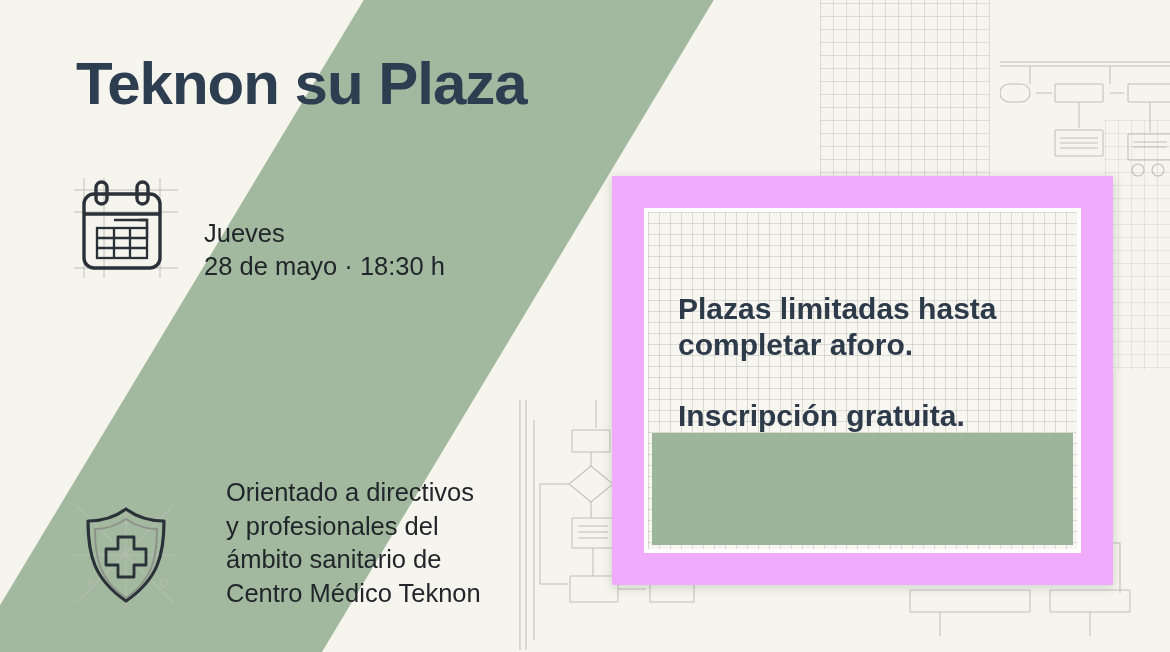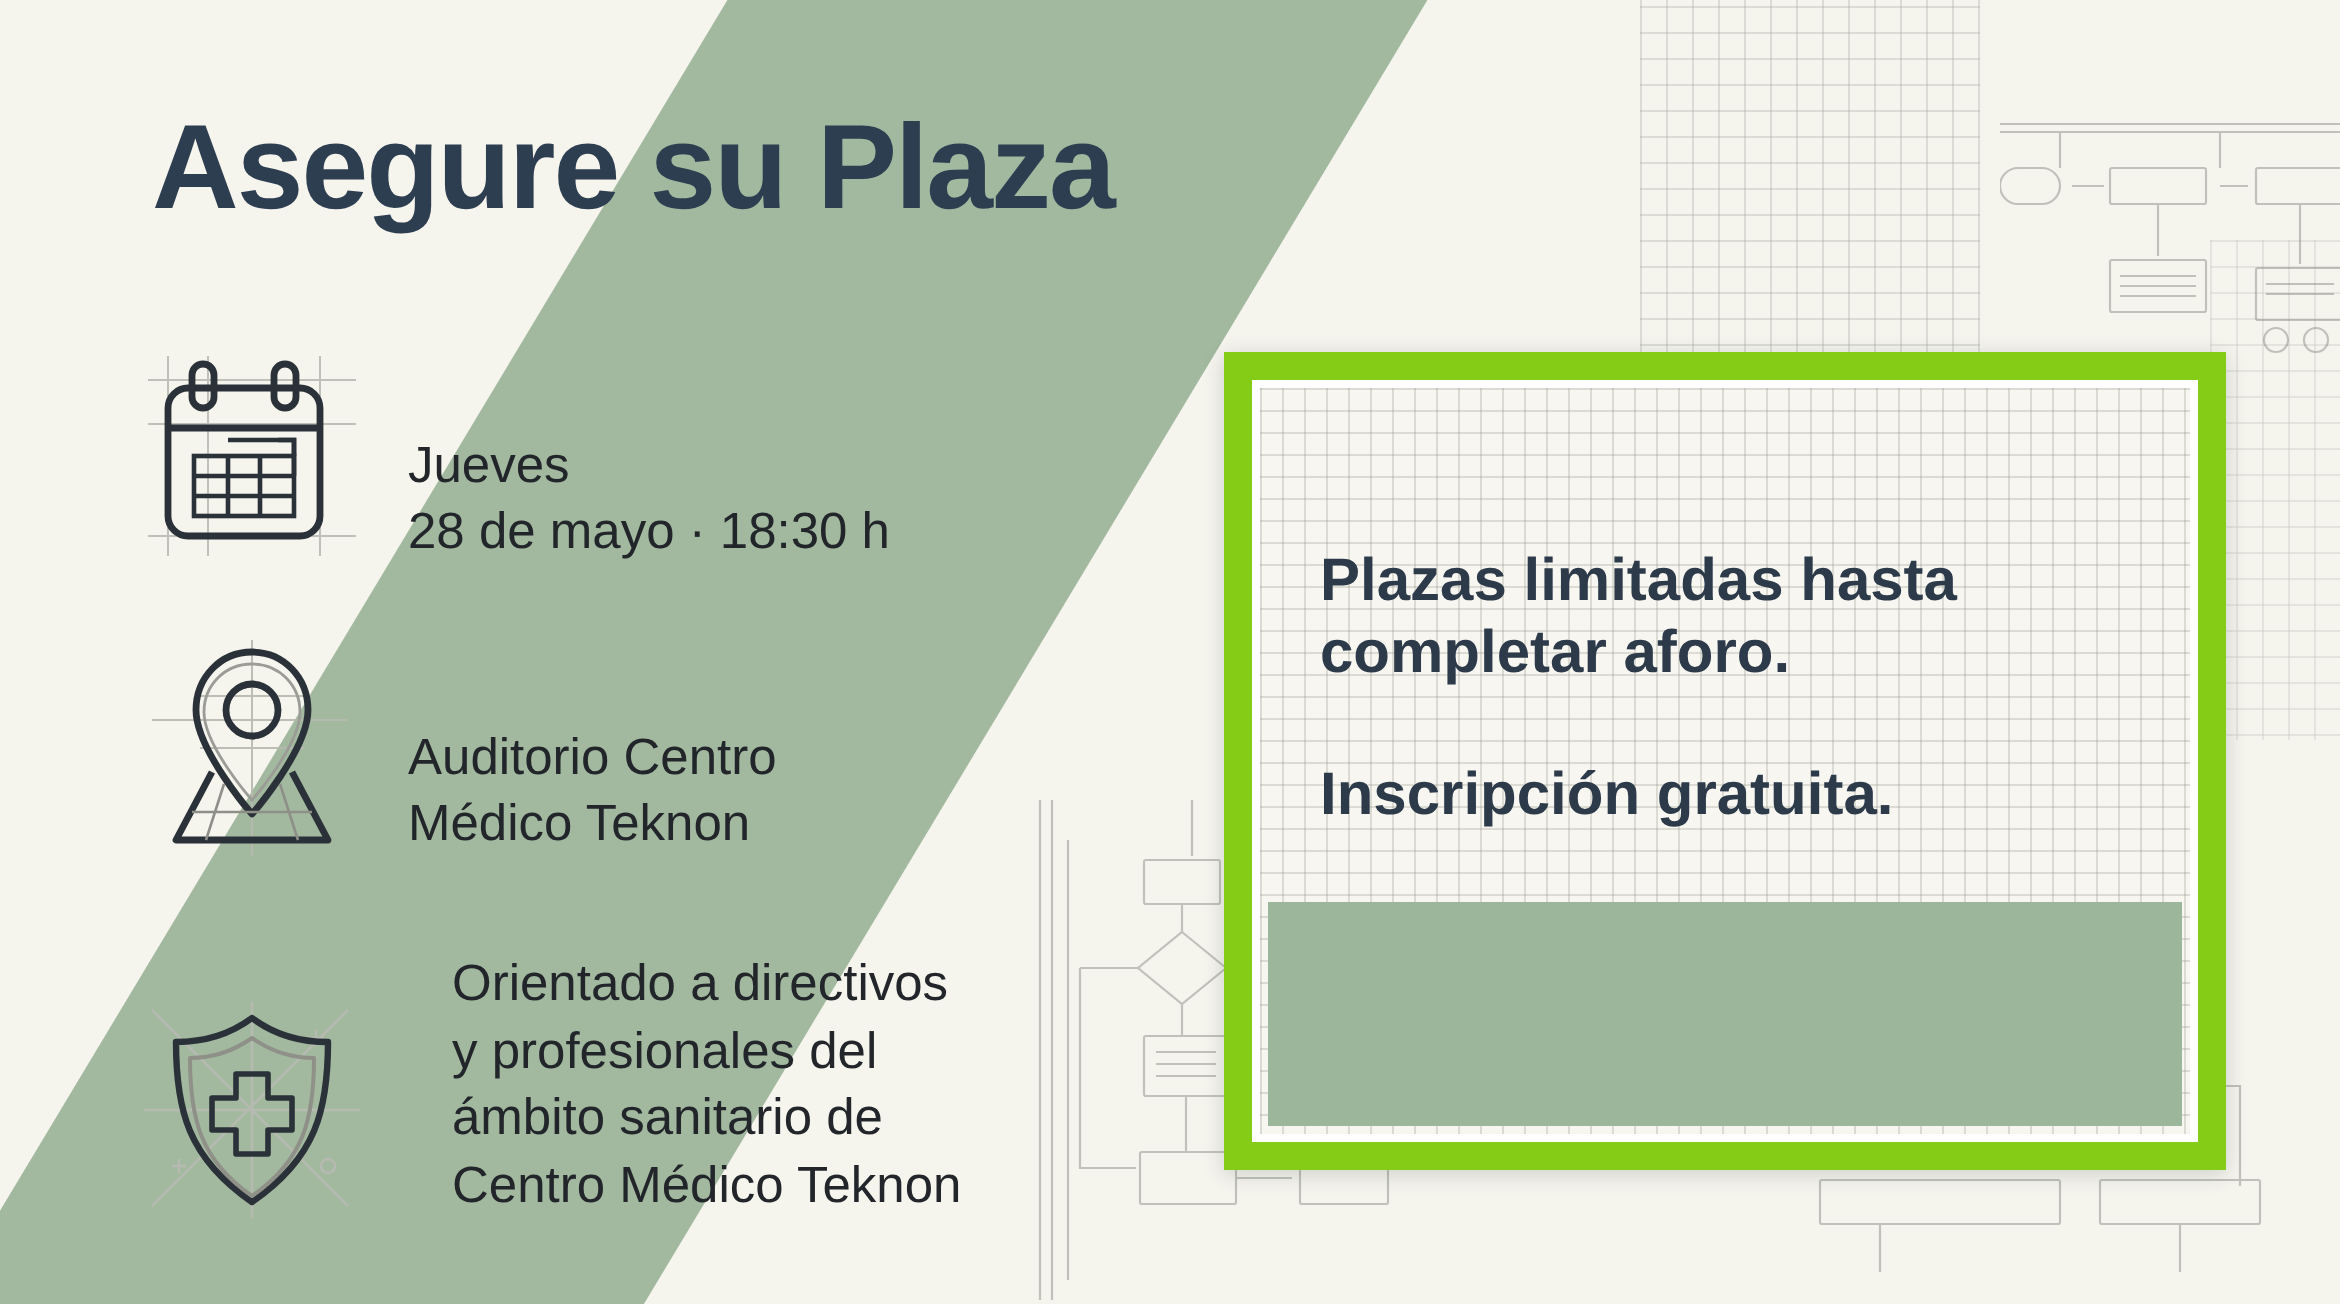--- a/index.html
+++ b/index.html
@@ -110,22 +110,22 @@
   }
   .row-audience .row-text { padding-top: 14px; }
 
   
   .card {
     position: absolute;
     left: 612px;
     top: 176px;
     width: 501px;
     height: 409px;
-    background: #84cc16;
-    padding: 14px;
+    background: #f0abfc;
+    padding: 32px;
     box-sizing: border-box;
     box-shadow: 0 2px 10px rgba(40,50,60,.18);
   }
   .card-inner {
     position: relative;
     width: 100%;
     height: 100%;
     background: #f7f6f0;
     border: 4px solid #ffffff;
     box-sizing: border-box;
@@ -214,21 +214,21 @@
         <rect x="150" y="60" width="50" height="26" rx="1"></rect>
         <path d="M90 73 h56"></path>
         <path d="M200 73 h40 v50"></path>
         <rect x="30" y="120" width="120" height="22" rx="1"></rect>
         <rect x="170" y="120" width="80" height="22" rx="1"></rect>
         <path d="M60 142 v24 M210 142 v24"></path>
       </g>
     </svg>
   </div>
 
-  <h1 class="headline">Asegure su Plaza</h1>
+  <h1 class="headline">Teknon su Plaza</h1>
 
   <div class="info-row row-date">
     <div class="icon-box">
       <svg width="112" height="112" viewBox="0 0 112 112">
         <g stroke="#b6b8b0" stroke-width="1" opacity=".85">
           <path d="M14 6 V106 M34 6 V106 M90 6 V106"></path>
           <path d="M4 18 H108 M4 40 H108 M4 96 H108"></path>
         </g>
         <g stroke="#2b3138" stroke-width="3.4" fill="none" stroke-linejoin="round">
           <rect x="14" y="22" width="76" height="74" rx="10"></rect>
@@ -244,44 +244,20 @@
         </g>
         <g stroke="#2b3138" stroke-width="2.3" fill="none">
           <path d="M44 48 H77 V56"></path>
         </g>
       </svg>
     </div>
     <div class="row-text">Jueves
 28 de mayo · 18:30 h</div>
   </div>
 
-  <div class="info-row row-place">
-    <div class="icon-box">
-      <svg width="112" height="112" viewBox="0 0 112 112">
-        <g stroke="#b6b8b0" stroke-width="1" opacity=".9">
-          <path d="M6 42 H104 M56 2 V110"></path>
-          <path d="M30 30 H82 M30 56 H82"></path>
-        </g>
-        <g stroke="#9a9c95" stroke-width="1.4" fill="none">
-          <path d="M56 14 c-14 0 -24 11 -24 24 c0 17 24 44 24 44 s24 -27 24 -44 c0 -13 -10 -24 -24 -24 z"></path>
-          <circle cx="56" cy="38" r="13"></circle>
-        </g>
-        <g stroke="#2b3138" stroke-width="3.4" fill="none" stroke-linejoin="round">
-          <path d="M56 8 c-16 0 -28 13 -28 29 c0 20 28 52 28 52 s28 -32 28 -52 c0 -16 -12 -29 -28 -29 z"></path>
-          <circle cx="56" cy="37" r="13"></circle>
-          <path d="M36 68 L18 102 H94 L76 68"></path>
-        </g>
-        <g stroke="#8d8f88" stroke-width="1.3" fill="none">
-          <path d="M33 102 L42 74 M79 102 L70 74 M26 88 H86"></path>
-        </g>
-      </svg>
-    </div>
-    <div class="row-text">Auditorio Centro
-Médico Teknon</div>
-  </div>
 
   <div class="info-row row-audience">
     <div class="icon-box">
       <svg width="112" height="112" viewBox="0 0 112 112">
         <g stroke="#b9bbb3" stroke-width="1.2" opacity=".9">
           <path d="M6 6 L104 104 M104 6 L6 104"></path>
           <path d="M2 56 H110 M56 2 V110"></path>
           <path d="M84 20 h8 M88 16 v8"></path>
           <path d="M16 84 h7 M19.5 80.5 v7"></path>
           <circle cx="94" cy="84" r="3.5" fill="none"></circle>

